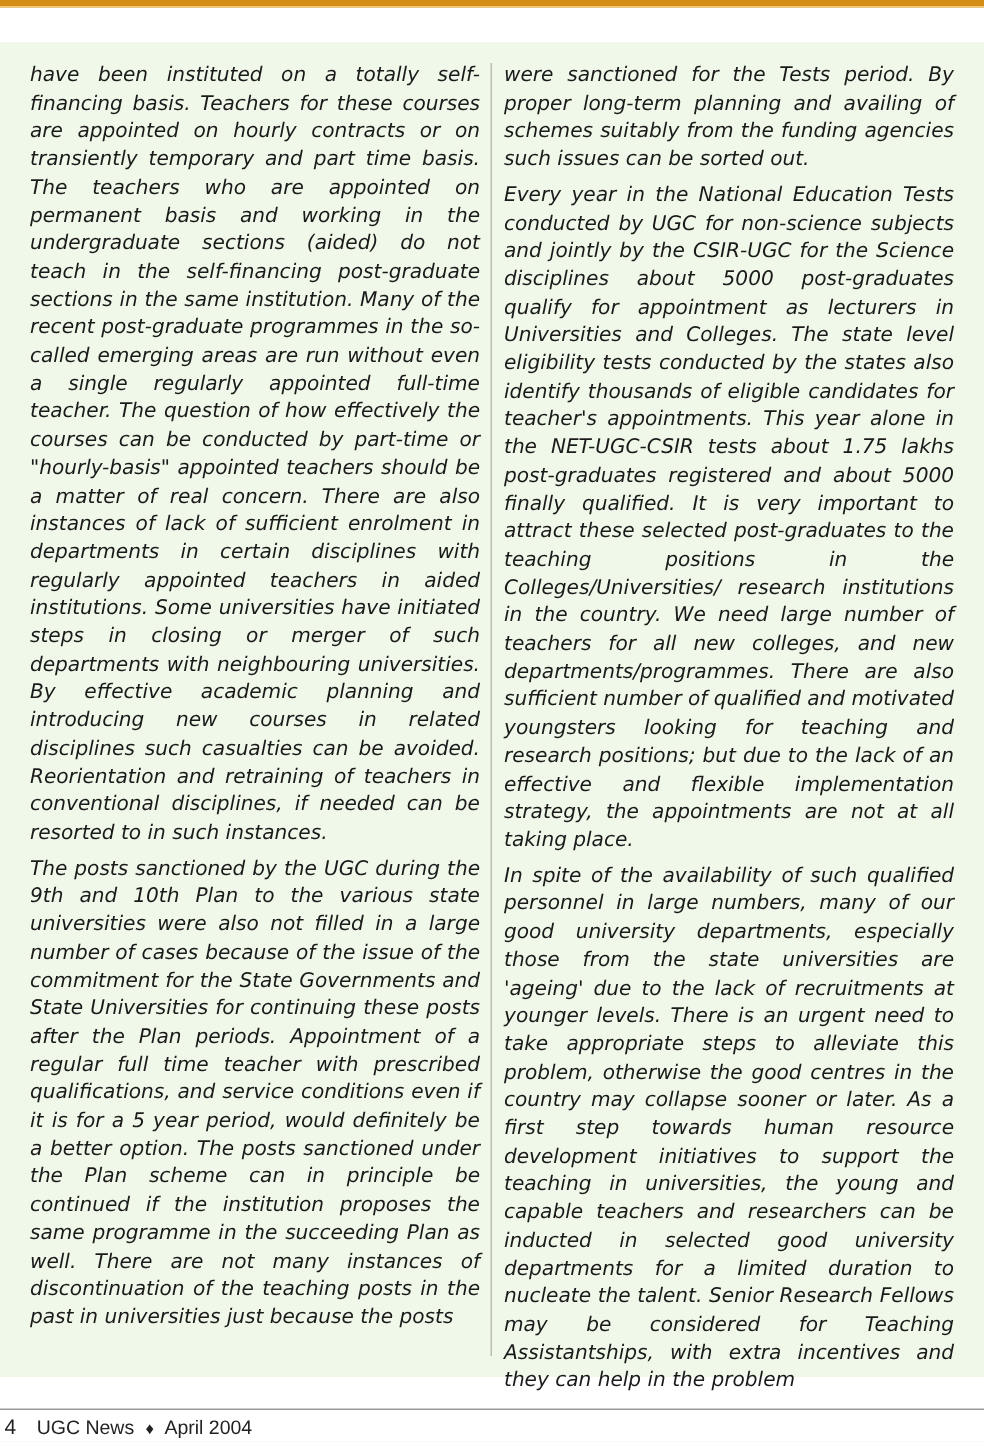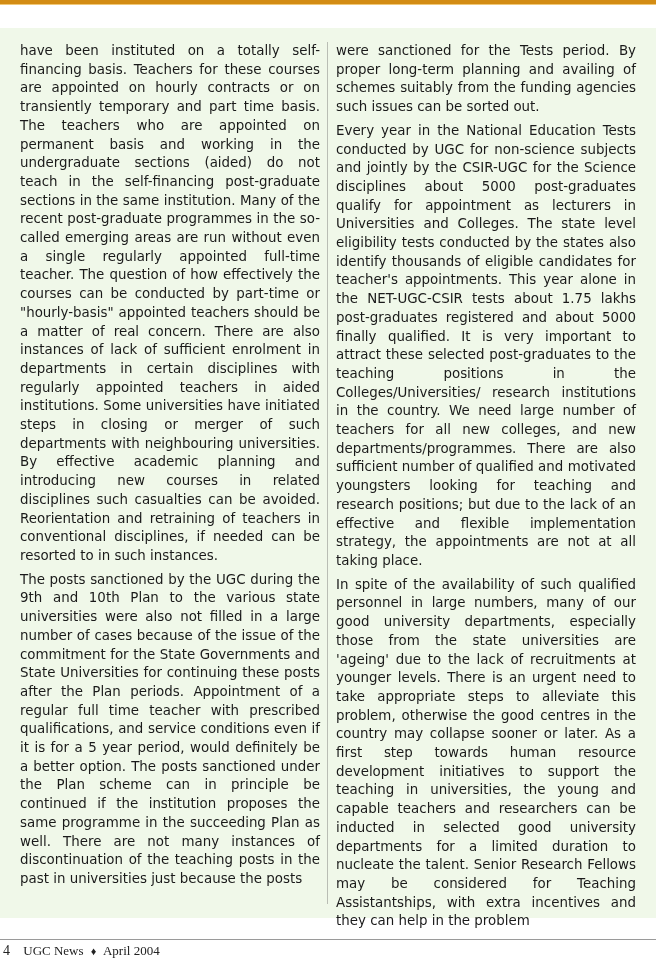--- a/index.html
+++ b/index.html
@@ -7,37 +7,38 @@
     width: 656px; height: 961px; background: #ffffff; position: relative; overflow: hidden;
     font-family: "DejaVu Sans", sans-serif;
   }
   .top-bar {
     position: absolute; left: 0; top: 0; width: 656px; height: 4px;
     background: #d38c14; border-bottom: 1px solid #f0c878;
   }
   .panel {
     position: absolute; left: 0; top: 28px; width: 656px; height: 890px;
     background: #f0f8e9;
+    font-style: italic;
   }
   .col {
     position: absolute; top: 14px; width: 300px;
     font-size: 13.4px; line-height: 18.7px; color: #1a1a1a;
     text-align: justify;
   }
   .col.left { left: 20px; }
   .col.right { left: 336px; width: 300px; }
   .col p { margin: 0 0 5px 0; }
   .divider {
     position: absolute; left: 327px; top: 14px; width: 1px; height: 862px; background: #b9bdb4;
   }
   .footer-rule {
     position: absolute; left: 0; top: 939px; width: 656px; height: 1px; background: #9a9a9a;
   }
   .footer {
-    position: absolute; left: 3px; top: 943px; font-family: Liberation Serif, serif;
+    position: absolute; left: 3px; top: 943px; font-family: Liberation Sans, sans-serif;
     font-size: 13px; color: #222;
   }
   .footer .page-num { margin-right: 10px; font-size: 14px; }
   .footer .sep { margin: 0 4px; font-size: 11px; }
 </style>
 </head>
 <body>
 
 <div class="top-bar"></div>
 

